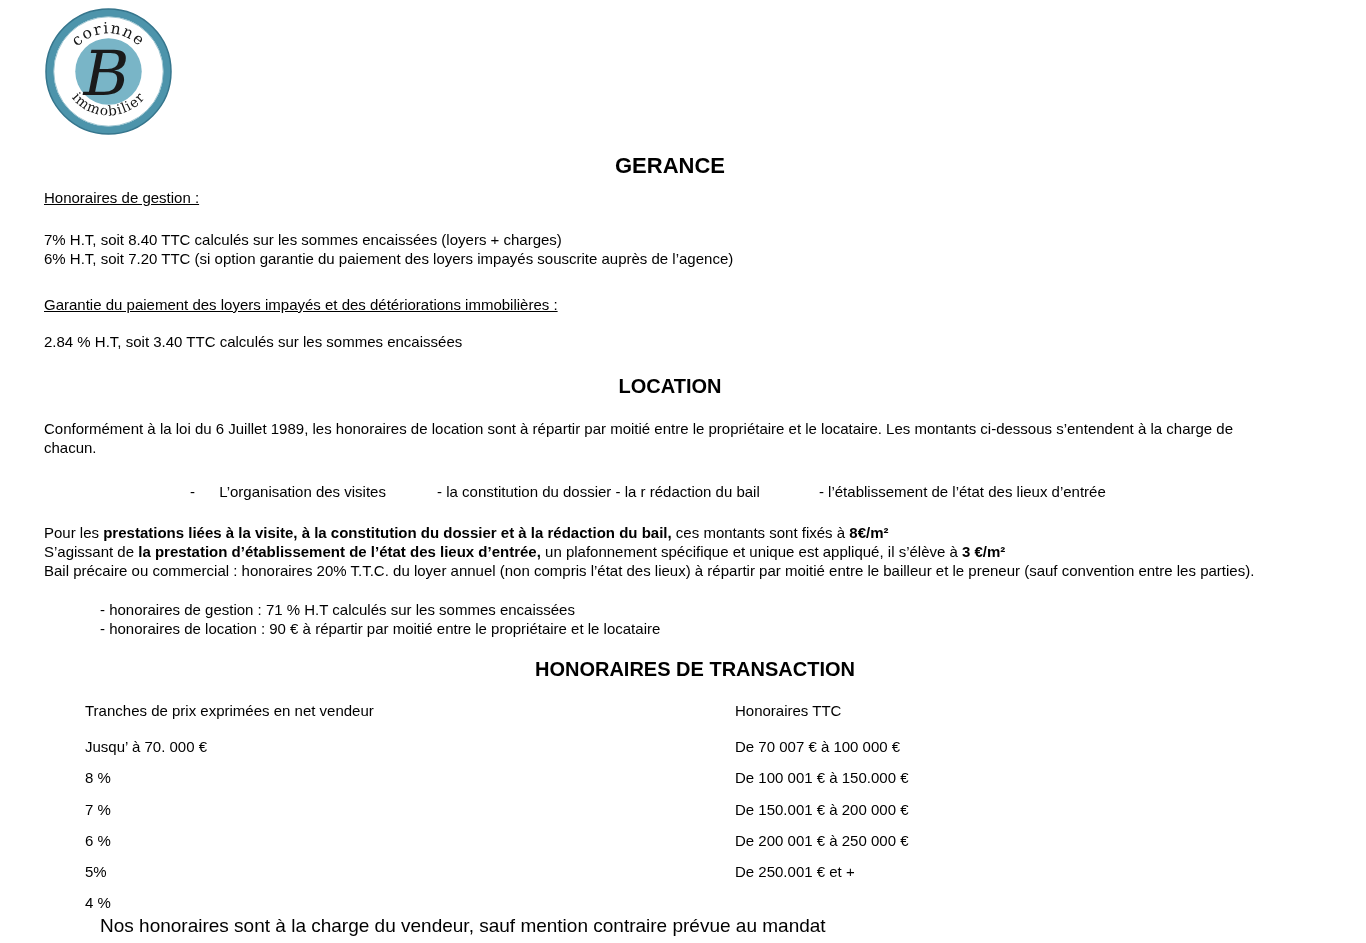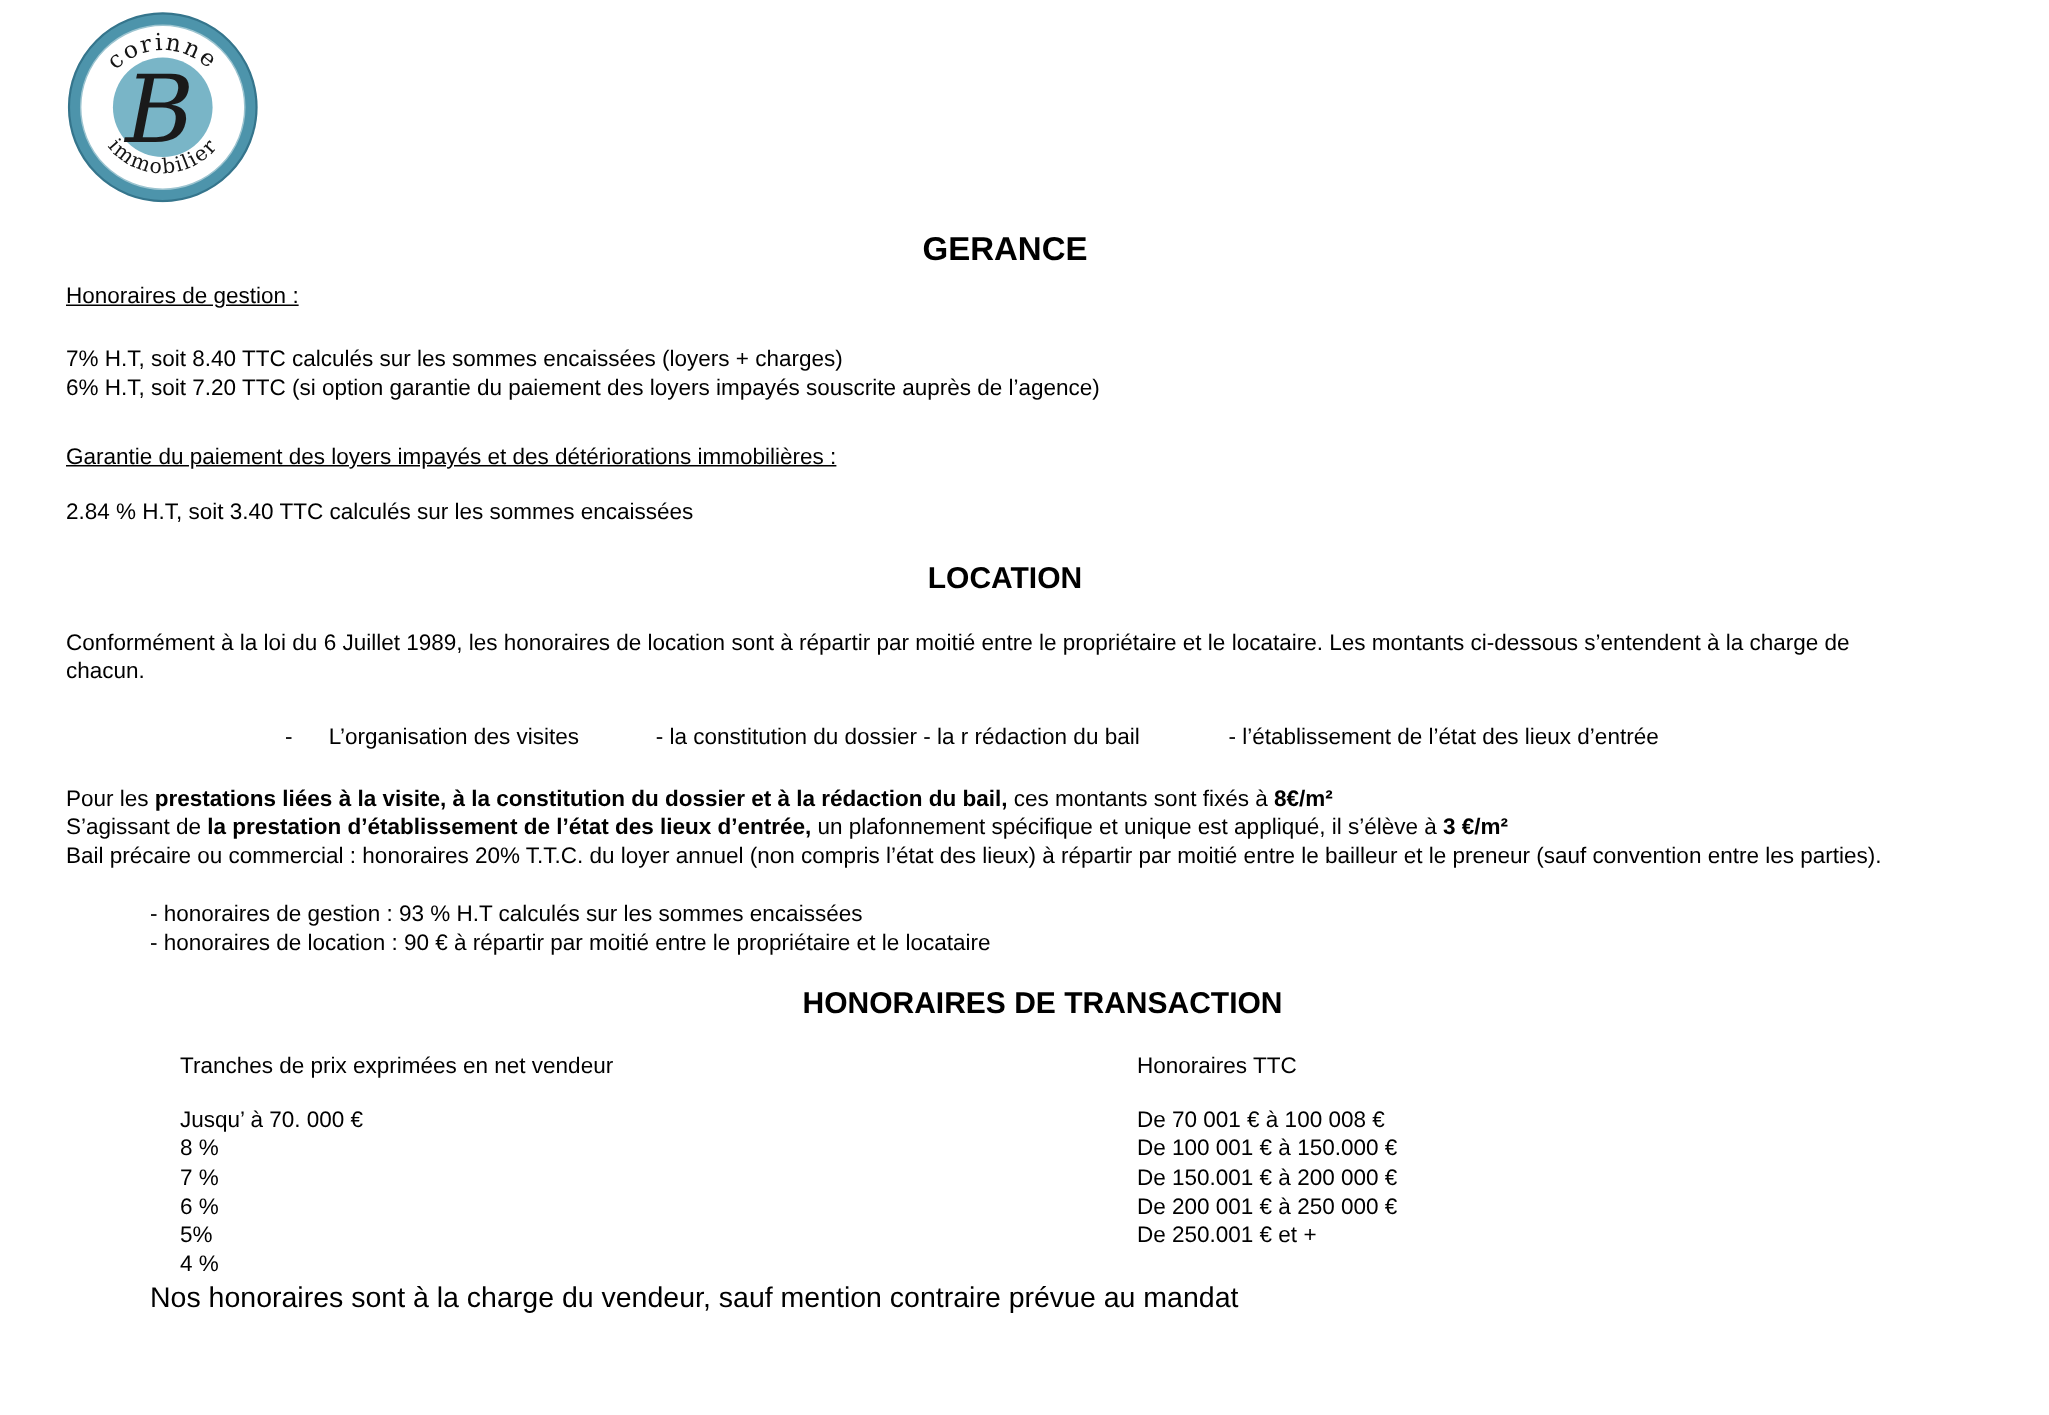--- a/index.html
+++ b/index.html
@@ -35,21 +35,21 @@
   .services { margin-top: 25px; white-space: nowrap; }
   .services .dash { margin-left: 146px; }
   .services .it1 { margin-left: 20px; }
   .services .it2 { margin-left: 47px; }
   .services .it3 { margin-left: 55px; }
 
   .paras { margin-top: 22px; }
   .box-heading { margin-top: 23px; padding-left: 3px; }
   .box-lines { margin-top: 20px; margin-left: 56px; }
 
-  .fee-header, .fee-table { display: grid; grid-template-columns: 638px 1fr; margin-left: 76px; }
+  .fee-header, .fee-table { display: grid; grid-template-columns: 638px 1fr; margin-left: 41px; gap: 12px; }
   .fee-header { margin-top: 21px; }
   .fee-table { margin-top: 18px; }
   .fee-table div { line-height: 19.3px; }
 
   .footer-note { font-size: 19px; margin-left: 56px; margin-top: 1px; line-height: 24px; }
 
   b { font-weight: bold; }
 </style>
 </head>
 <body>
@@ -101,34 +101,34 @@
   </p>
 
   <div class="paras">
     <p class="doc-text"><span>Pour les </span><b>prestations liées à la visite, à la constitution du dossier et à la rédaction du bail,</b><span> ces montants sont fixés à </span><b>8€/m²</b></p>
     <p class="doc-text"><span>S’agissant de </span><b>la prestation d’établissement de l’état des lieux d’entrée,</b><span> un plafonnement spécifique et unique est appliqué, il s’élève à </span><b>3 €/m²</b></p>
     <p class="doc-text">Bail précaire ou commercial : honoraires 20% T.T.C. du loyer annuel (non compris l’état des lieux) à répartir par moitié entre le bailleur et le preneur (sauf convention entre les parties).</p>
   </div>
 
 
   <div class="box-lines">
-    <p>- honoraires de gestion : 93 % H.T calculés sur les sommes encaissées</p>
+    <p>- honoraires de gestion : 71 % H.T calculés sur les sommes encaissées</p>
     <p>- honoraires de location : 90 € à répartir par moitié entre le propriétaire et le locataire</p>
   </div>
 
   <h2 class="title-center title-transaction">HONORAIRES DE TRANSACTION</h2>
 
   <div class="fee-header">
     <div>Tranches de prix exprimées en net vendeur</div>
     <div>Honoraires TTC</div>
   </div>
 
   <div class="fee-table">
     <div>Jusqu’ à 70. 000 €</div>
-    <div>De 70 001 € à 100 008 €</div>
+    <div>De 70 007 € à 100 000 €</div>
     <div>8 %</div>
     <div>De 100 001 € à 150.000 €</div>
     <div>7 %</div>
     <div>De 150.001 € à 200 000 €</div>
     <div>6 %</div>
     <div>De 200 001 € à 250 000 €</div>
     <div>5%</div>
     <div>De 250.001 € et +</div>
     <div>4 %</div>
   </div>

